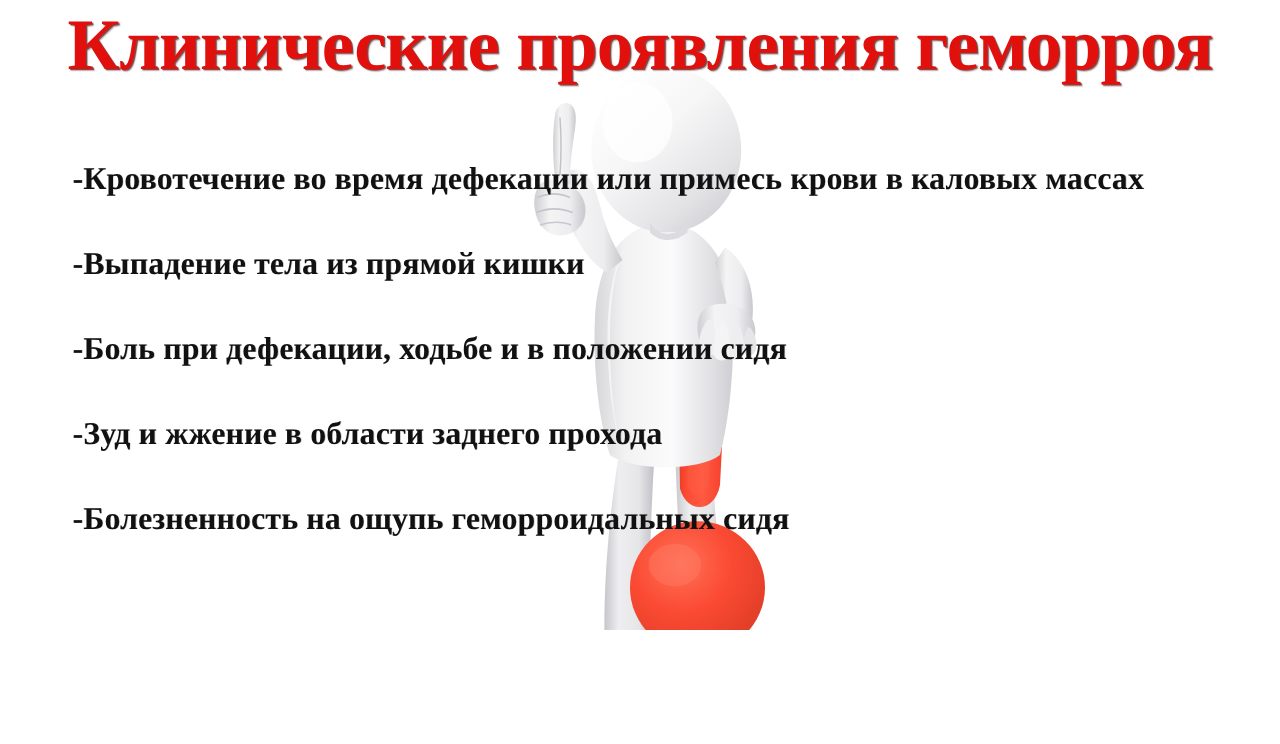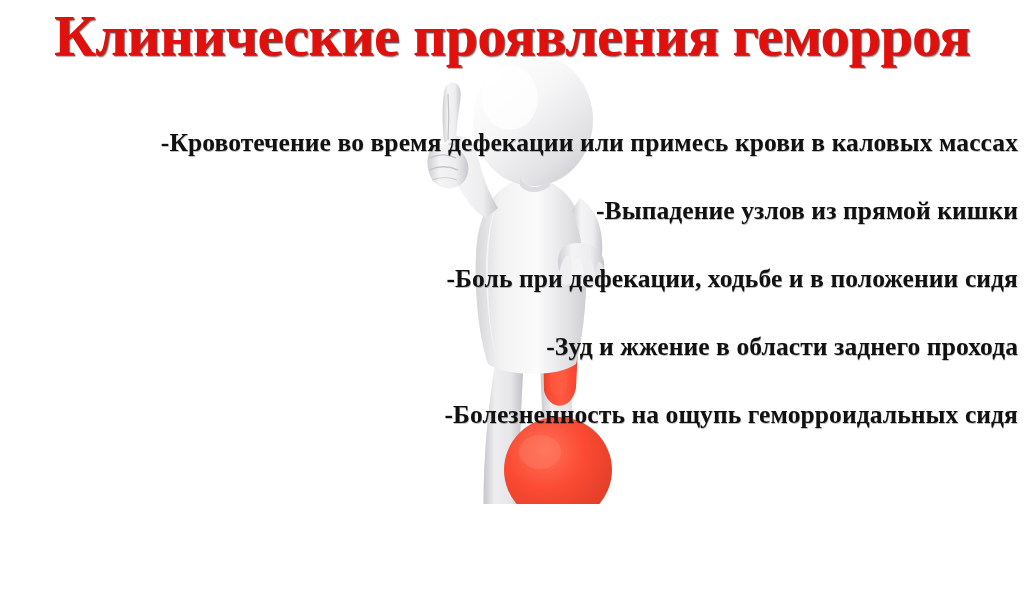--- a/index.html
+++ b/index.html
@@ -42,21 +42,20 @@
        1.6px 1.6px 1px rgba(90,10,10,0.35);
   }
 
   
   .bullets {
     position: absolute;
     left: 58px;
     top: 118px;
     width: 960px;
     z-index: 25;
-    text-align: right;
   }
   .bullet {
     height: 68px;
     line-height: 50px;
     color: #111111;
     font-family: "Liberation Serif", "DejaVu Serif", serif;
     font-weight: bold;
     font-size: 25.5px;
     white-space: nowrap;
     letter-spacing: 0.1px;
@@ -214,19 +213,19 @@
       <g>
         <ellipse cx="133" cy="62" rx="60" ry="66" fill="url(#headG)"></ellipse>
         <ellipse cx="110" cy="40" rx="28" ry="32" fill="#ffffff" opacity="0.75"></ellipse>
         <path d="M120,120 C126,132 142,132 150,120 L150,128 C140,136 128,136 120,128 Z" fill="#dcdce0"></path>
       </g>
     </svg>
   </div>
 
   <div class="bullets">
     <div class="bullet">-Кровотечение во время дефекации или примесь крови в каловых массах</div>
-    <div class="bullet">-Выпадение узлов из прямой кишки</div>
+    <div class="bullet">-Выпадение тела из прямой кишки</div>
     <div class="bullet">-Боль при дефекации, ходьбе и в положении сидя</div>
     <div class="bullet">-Зуд и жжение в области заднего прохода</div>
     <div class="bullet">-Болезненность на ощупь геморроидальных сидя</div>
   </div>
 
 </div>
 
 </body></html>

